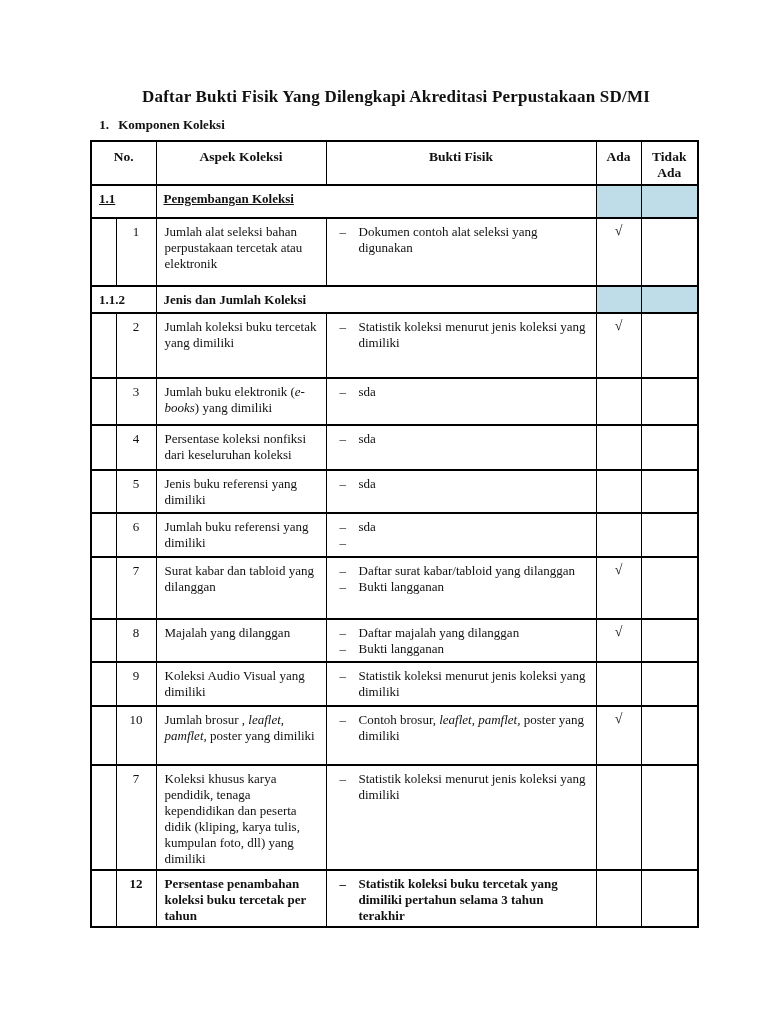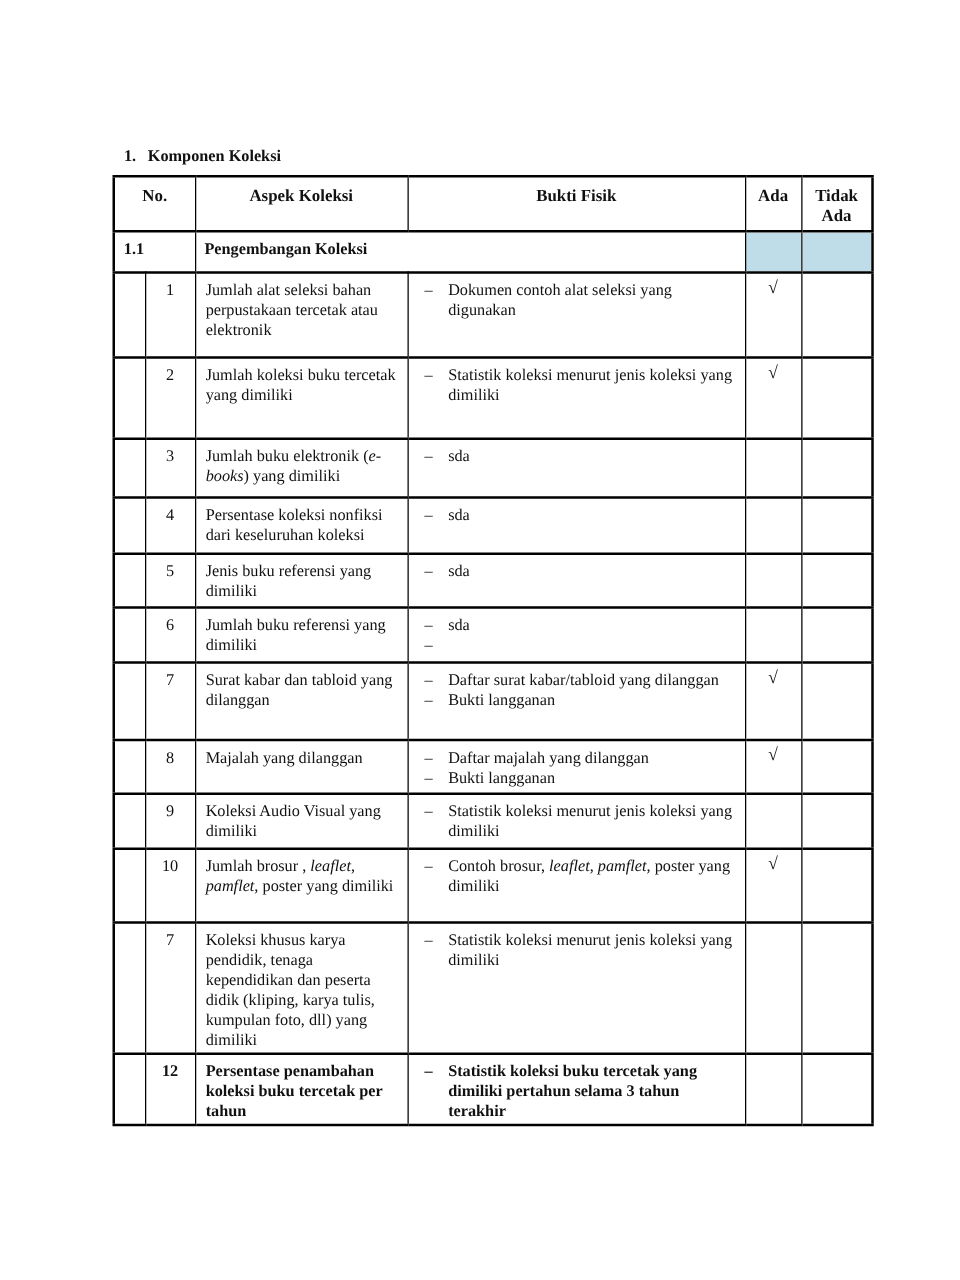--- a/index.html
+++ b/index.html
@@ -46,20 +46,21 @@
   .bukti-item{display:flex;}
   .bukti-item .dash{flex:0 0 19px;margin-left:13px;}
   .bukti-item .bt{flex:1;padding-right:8px;}
   .ada-cell,.tidak-cell{text-align:center;padding-top:4px;font-size:14px;}
 </style>
 </head>
 <body>
 
 <div class="page">
 
+  <div class="doc-title">Daftar Bukti Fisik Yang Dilengkapi Akreditasi Perpustakaan SD/MI</div>
 
   <div class="section-heading">
     <span class="num">1.</span>
     <span>Komponen Koleksi</span>
   </div>
 
   <table class="checklist">
     <colgroup>
       <col style="width:25px">
         <col style="width:40px">
@@ -71,39 +72,45 @@
     <thead>
       <tr style="height:44px">
         <th colspan="2">No.</th>
         <th>Aspek Koleksi</th>
         <th>Bukti Fisik</th>
         <th>Ada</th>
         <th>Tidak Ada</th>
       </tr>
     </thead>
     <tbody>
-        <tr style="height: 33px;">
+        <tr style="height: 33px; text-decoration: underline;">
           <td class="sec-no" colspan="2">1.1</td>
           <td class="sec-label" colspan="2">Pengembangan Koleksi</td>
           <td class="shaded"></td>
           <td class="shaded"></td>
         </tr>
         <tr style="height: 68px;">
           <td class="spacer-cell"></td>
           <td class="num-cell">1</td>
           <td class="aspek-cell"><span>Jumlah alat seleksi bahan perpustakaan tercetak atau elektronik</span></td>
           <td class="bukti-cell">
             <div class="bukti-item">
               <span class="dash">–</span>
               <span class="bt"><span>Dokumen contoh alat seleksi yang digunakan</span></span>
             </div>
           </td>
           <td class="ada-cell">√</td>
           <td class="tidak-cell"></td>
         </tr>
+        <tr style="height: 27px;">
+          <td class="sec-no" colspan="2">1.1.2</td>
+          <td class="sec-label" colspan="2">Jenis dan Jumlah Koleksi</td>
+          <td class="shaded"></td>
+          <td class="shaded"></td>
+        </tr>
         <tr style="height: 65px;">
           <td class="spacer-cell"></td>
           <td class="num-cell">2</td>
           <td class="aspek-cell"><span>Jumlah koleksi buku tercetak yang dimiliki</span></td>
           <td class="bukti-cell">
             <div class="bukti-item">
               <span class="dash">–</span>
               <span class="bt"><span>Statistik koleksi menurut jenis koleksi yang dimiliki</span></span>
             </div>
           </td>

